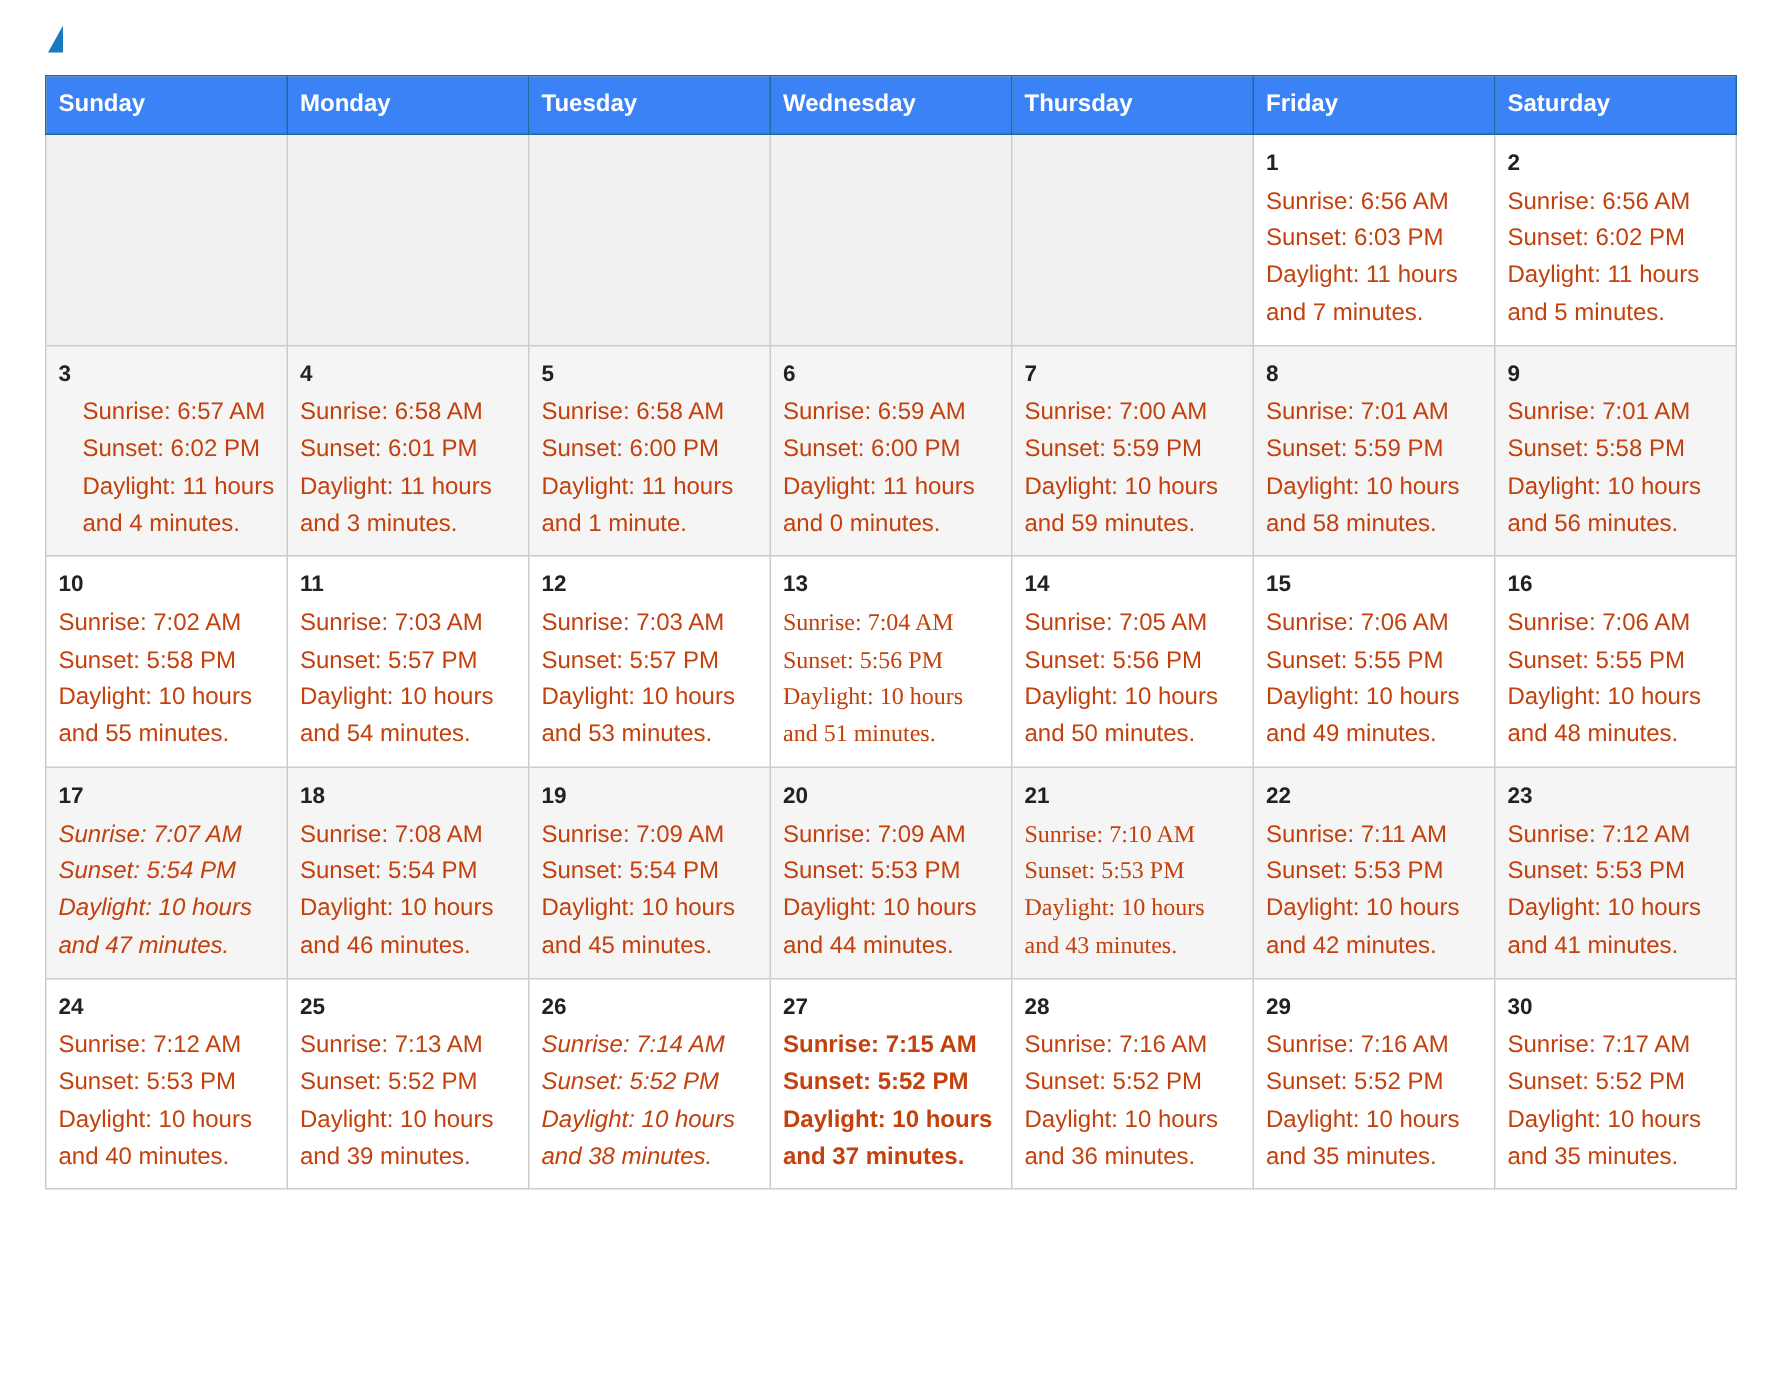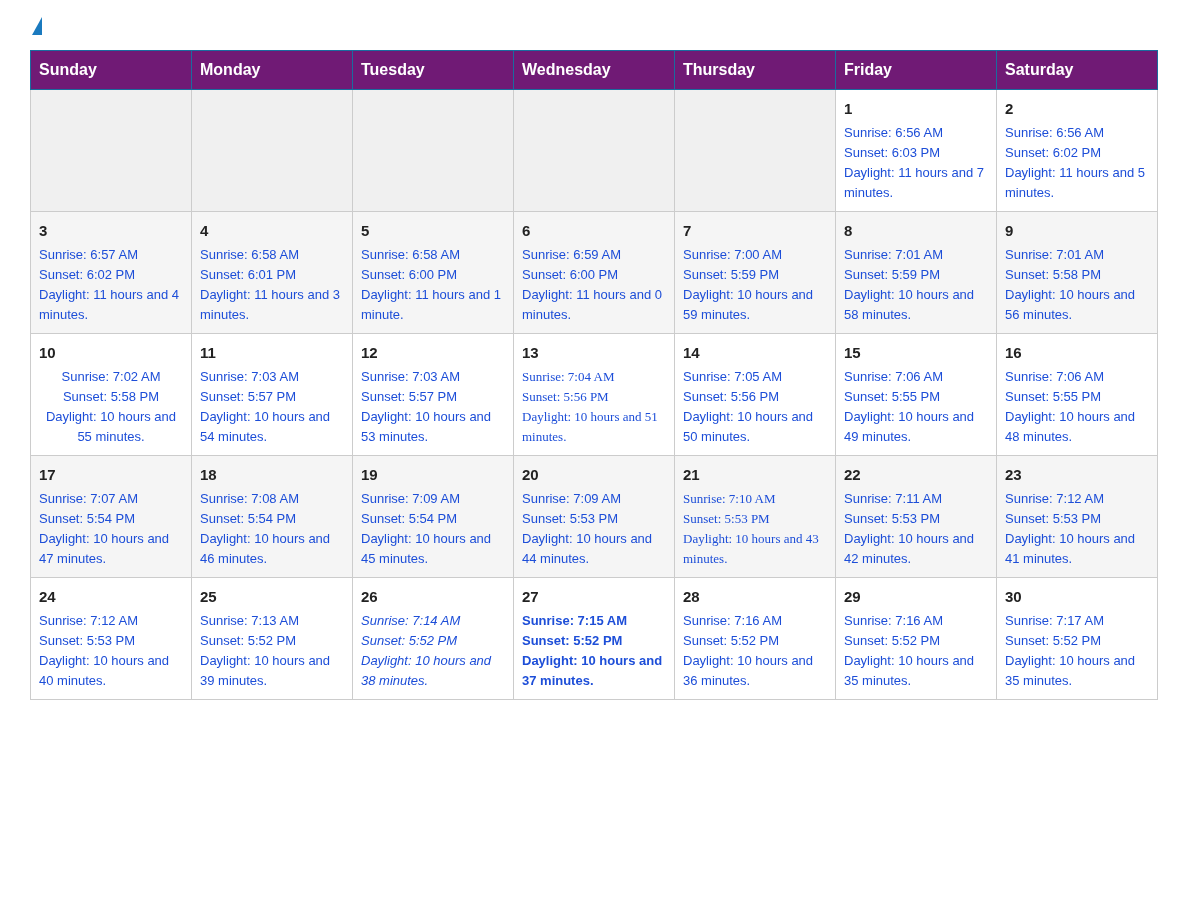--- a/index.html
+++ b/index.html
@@ -56,21 +56,21 @@
     .location-title {
       font-size: 22px;
       color: #555;
       margin-top: 4px;
     }
     table {
       width: 100%;
       border-collapse: collapse;
     }
     thead tr th {
-      background-color: #701a75;
+      background-color: #3b82f6;
       color: #ffffff;
       font-size: 16px;
       font-weight: bold;
       padding: 10px 8px;
       text-align: left;
       border: 1px solid #1a6b9e;
     }
     tbody tr td {
       border: 1px solid #cccccc;
       vertical-align: top;
@@ -82,22 +82,22 @@
       height: 110px;
     }
     .day-number {
       font-size: 15px;
       font-weight: bold;
       color: #222;
       display: block;
       margin-bottom: 2px;
     }
     .day-info {
-      font-size: 13px;
-      color: #1d4ed8;
+      font-size: 16px;
+      color: #c2410c;
       line-height: 1.55;
     }
     tbody tr:nth-child(odd) td {
       background-color: #ffffff;
     }
     tbody tr:nth-child(even) td {
       background-color: #f5f5f5;
     }
     tbody tr td.empty {
       background-color: #f0f0f0;
@@ -149,21 +149,21 @@
         <td>
           <span class="day-number">2</span>
           <div class="day-info" style="white-space: pre-line;">Sunrise: 6:56 AM
 Sunset: 6:02 PM
 Daylight: 11 hours and 5 minutes.</div>
         </td>
       </tr>
       <tr>
         <td>
           <span class="day-number">3</span>
-          <div class="day-info" style="white-space: pre-line;">Sunrise: 6:57 AM
+          <div class="day-info" style="white-space: pre-line; margin-left: 16px;">Sunrise: 6:57 AM
 Sunset: 6:02 PM
 Daylight: 11 hours and 4 minutes.</div>
         </td>
         <td>
           <span class="day-number">4</span>
           <div class="day-info" style="white-space: pre-line;">Sunrise: 6:58 AM
 Sunset: 6:01 PM
 Daylight: 11 hours and 3 minutes.</div>
         </td>
         <td>
@@ -193,21 +193,21 @@
         <td>
           <span class="day-number">9</span>
           <div class="day-info" style="white-space: pre-line;">Sunrise: 7:01 AM
 Sunset: 5:58 PM
 Daylight: 10 hours and 56 minutes.</div>
         </td>
       </tr>
       <tr>
         <td>
           <span class="day-number">10</span>
-          <div class="day-info" style="white-space: pre-line; text-align: center;">Sunrise: 7:02 AM
+          <div class="day-info" style="white-space: pre-line;">Sunrise: 7:02 AM
 Sunset: 5:58 PM
 Daylight: 10 hours and 55 minutes.</div>
         </td>
         <td>
           <span class="day-number">11</span>
           <div class="day-info" style="white-space: pre-line;">Sunrise: 7:03 AM
 Sunset: 5:57 PM
 Daylight: 10 hours and 54 minutes.</div>
         </td>
         <td>
@@ -237,21 +237,21 @@
         <td>
           <span class="day-number">16</span>
           <div class="day-info" style="white-space: pre-line;">Sunrise: 7:06 AM
 Sunset: 5:55 PM
 Daylight: 10 hours and 48 minutes.</div>
         </td>
       </tr>
       <tr>
         <td>
           <span class="day-number">17</span>
-          <div class="day-info" style="white-space: pre-line;">Sunrise: 7:07 AM
+          <div class="day-info" style="white-space: pre-line; font-style: italic;">Sunrise: 7:07 AM
 Sunset: 5:54 PM
 Daylight: 10 hours and 47 minutes.</div>
         </td>
         <td>
           <span class="day-number">18</span>
           <div class="day-info" style="white-space: pre-line;">Sunrise: 7:08 AM
 Sunset: 5:54 PM
 Daylight: 10 hours and 46 minutes.</div>
         </td>
         <td>

